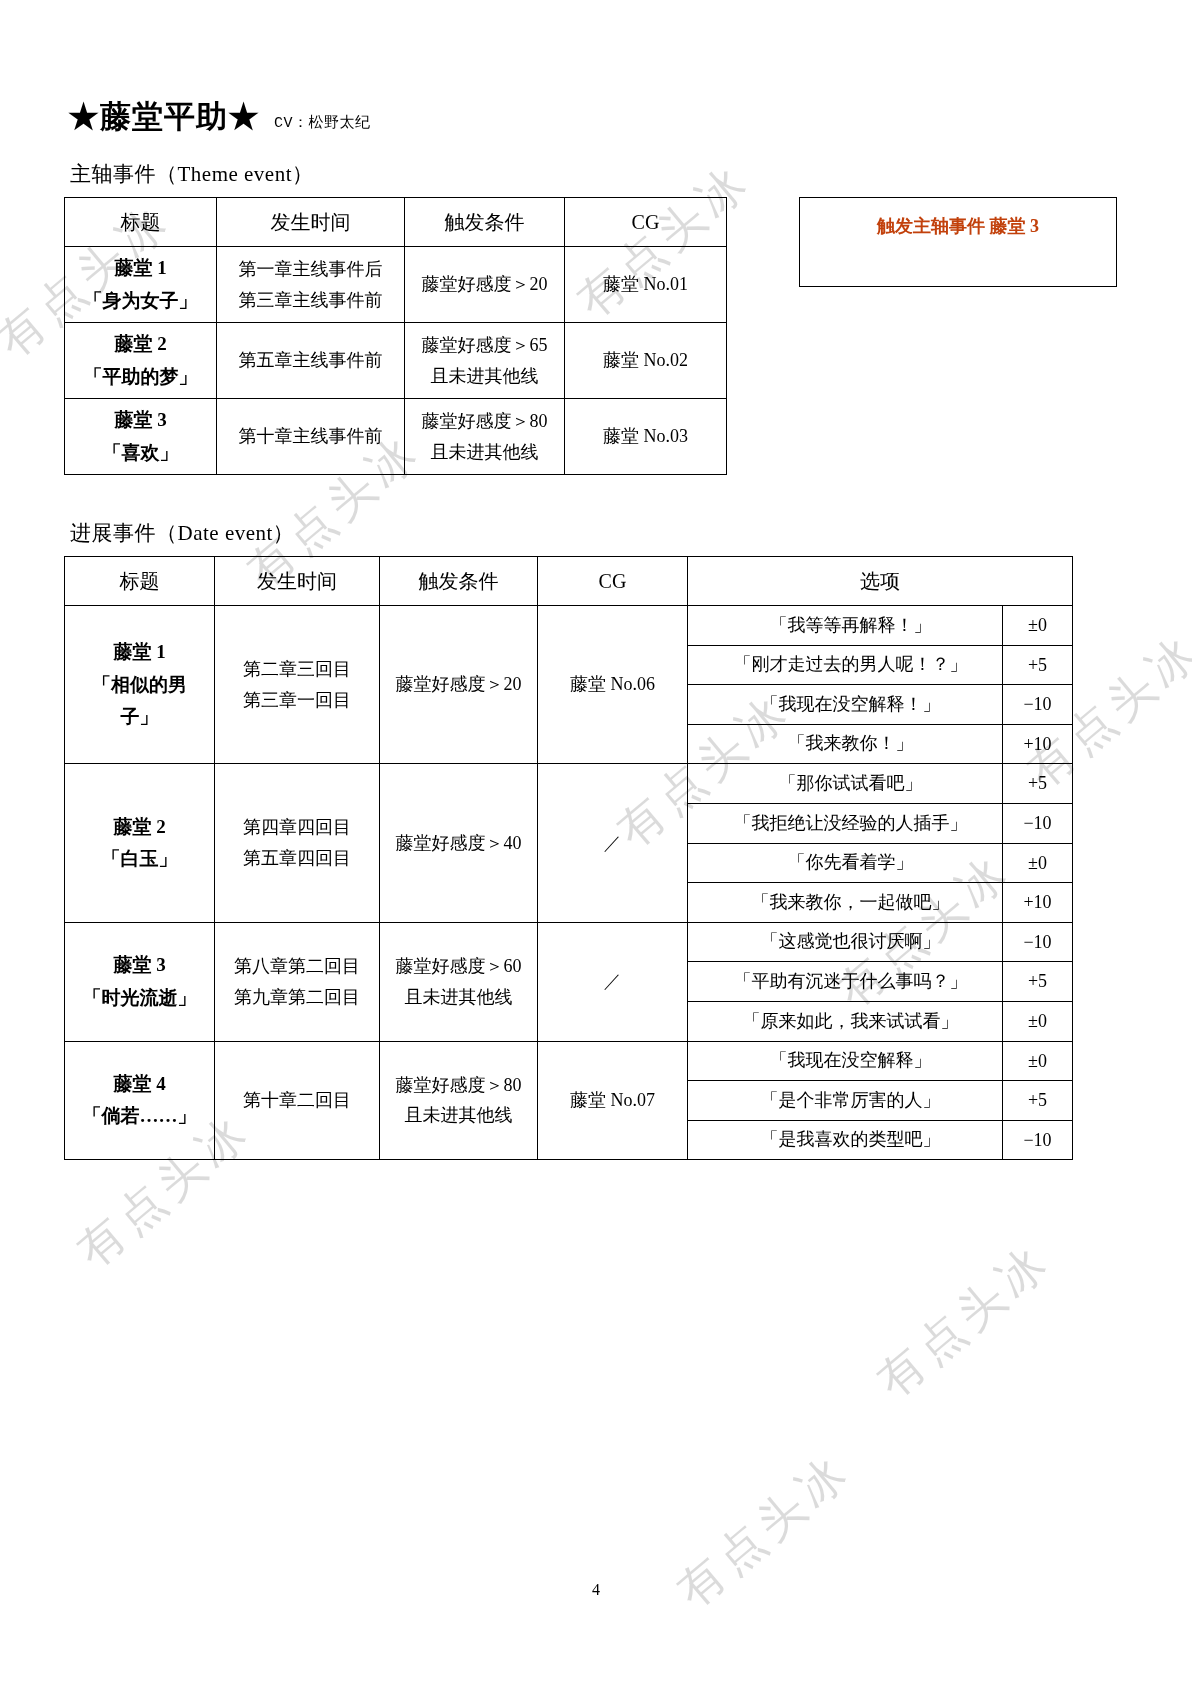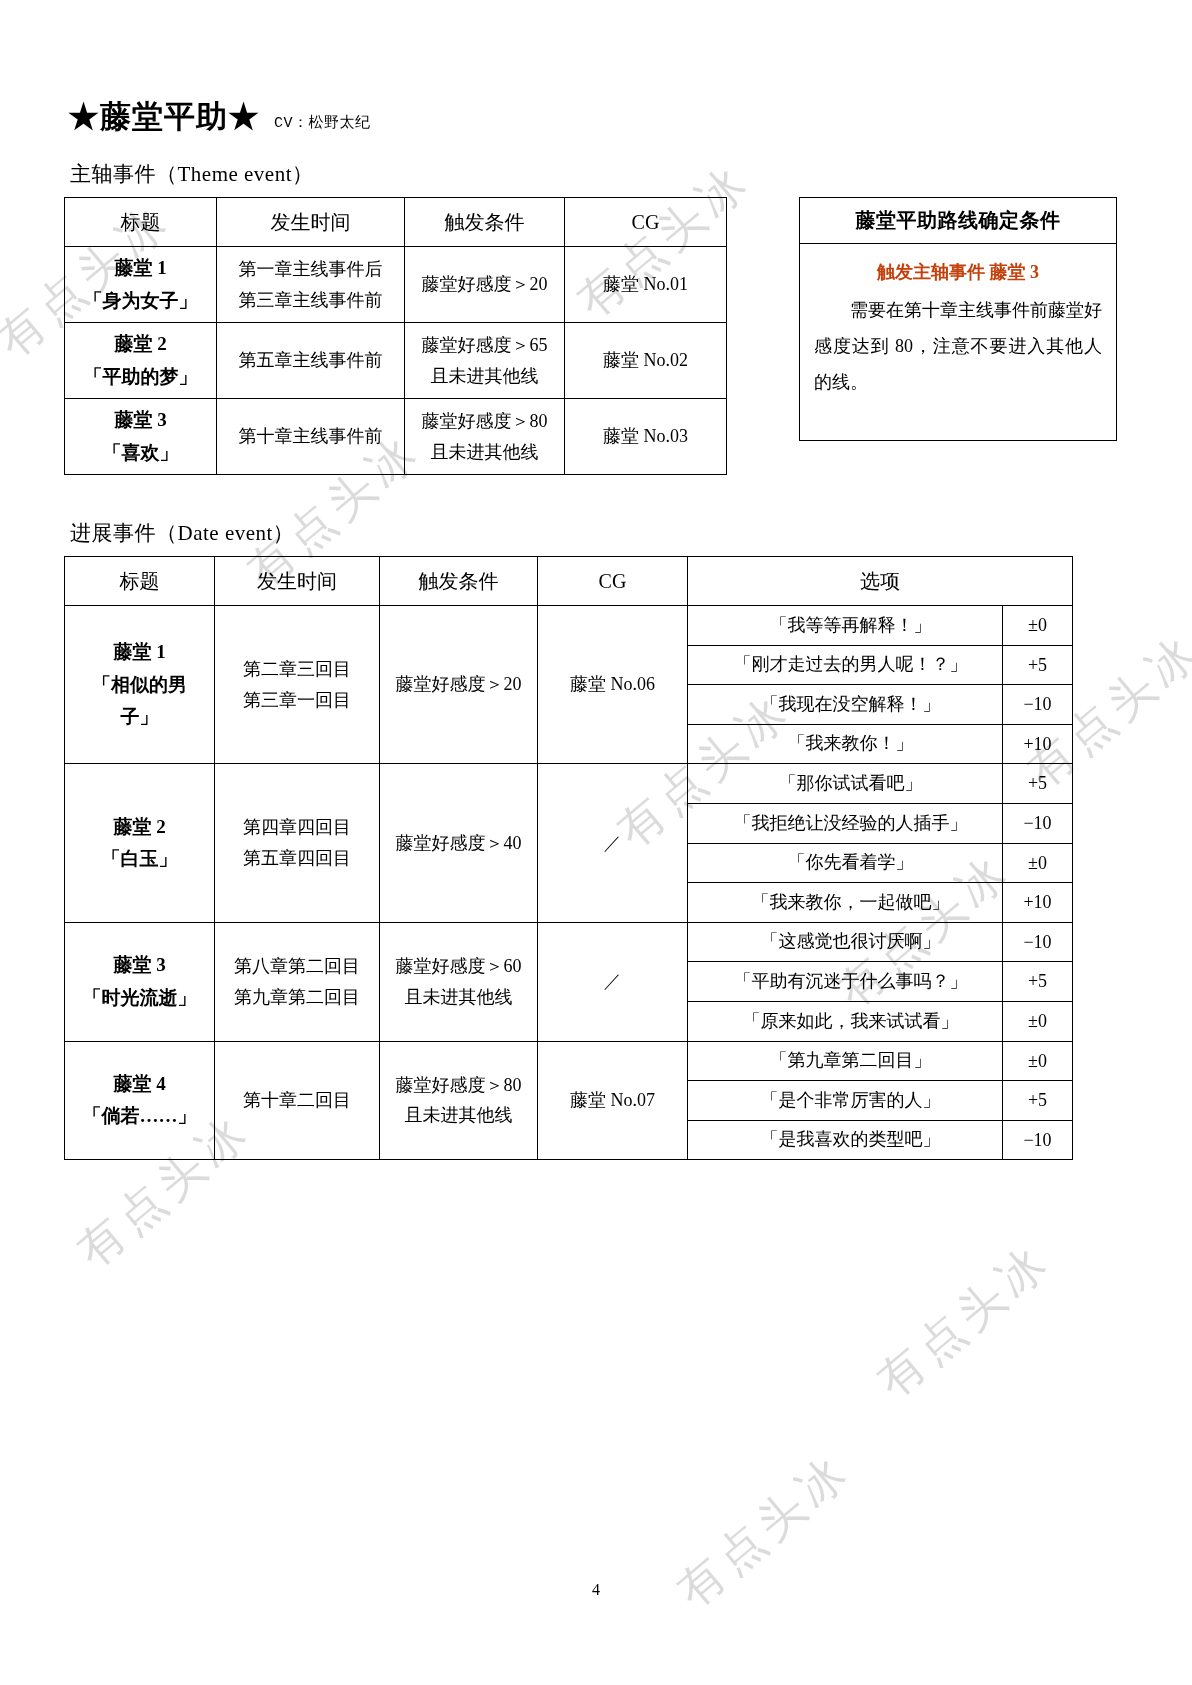--- a/index.html
+++ b/index.html
@@ -237,24 +237,22 @@
           <td class="two-line">
             <span>藤堂好感度＞80</span>
             <span>且未进其他线</span>
           </td>
           <td class="cg-txt">藤堂 No.03</td>
         </tr>
       </tbody>
     </table>
 
     <div class="side-box">
-      <div class="side-head">藤堂平助路线确定条件</div>
       <div class="side-body">
         <span class="side-red">触发主轴事件 藤堂 3</span>
-        <div class="side-p">需要在第十章主线事件前藤堂好感度达到 80，注意不要进入其他人的线。</div>
       </div>
     </div>
   </div>
 
   <div class="block2">
     <div class="section-label">进展事件（Date event）</div>
 
     <table id="date-table">
       <colgroup>
         <col class="d1">
@@ -360,21 +358,21 @@
           <td rowspan="3" class="title-cell two-line">
             <span>藤堂 4</span>
             <span>「倘若……」</span>
           </td>
           <td rowspan="3">第十章二回目</td>
           <td rowspan="3" class="two-line">
             <span>藤堂好感度＞80</span>
             <span>且未进其他线</span>
           </td>
           <td rowspan="3" class="cg-txt">藤堂 No.07</td>
-          <td class="opt">「第九章第二回目」</td>
+          <td class="opt">「我现在没空解释」</td>
           <td class="score">±0</td>
         </tr>
         <tr>
           <td class="opt">「是个非常厉害的人」</td>
           <td class="score">+5</td>
         </tr>
         <tr>
           <td class="opt">「是我喜欢的类型吧」</td>
           <td class="score">−10</td>
         </tr>

